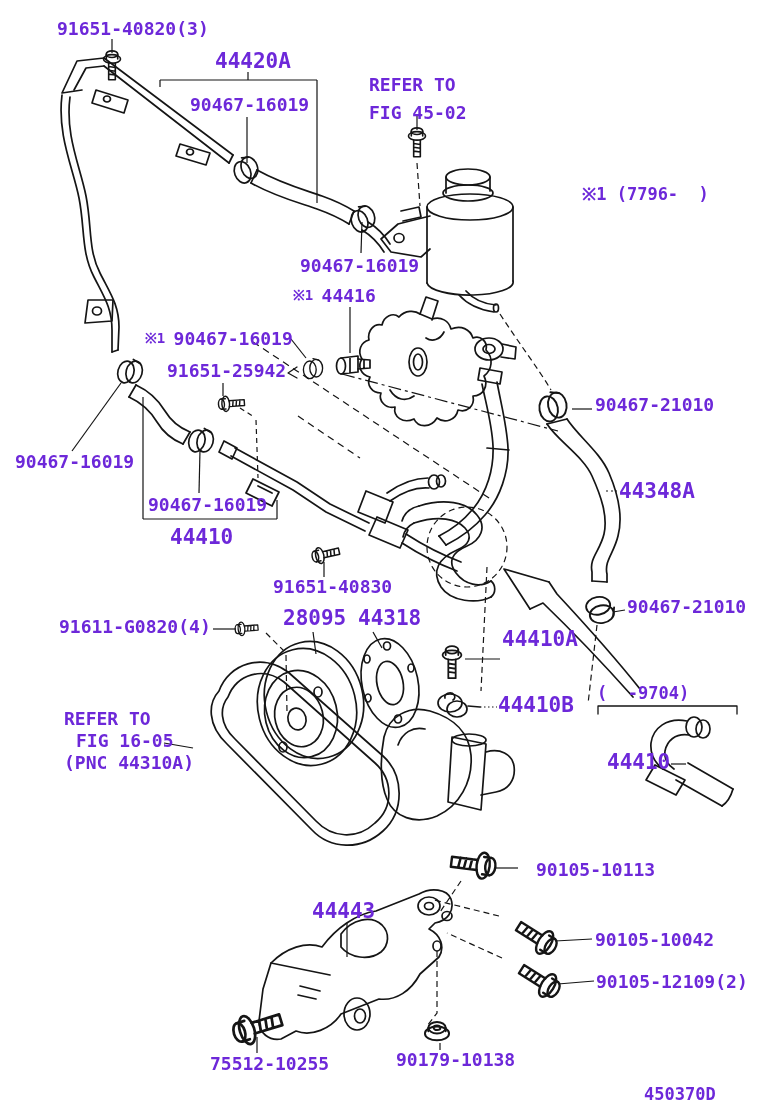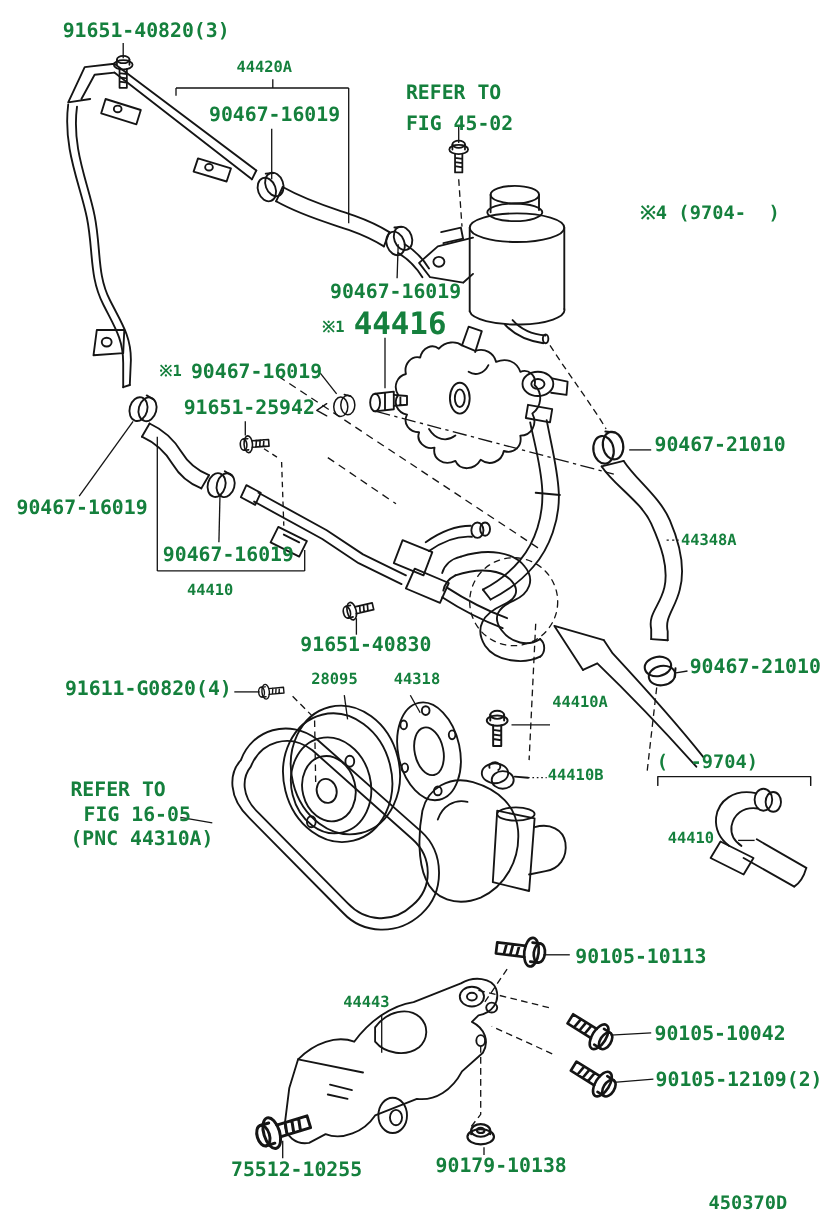--- a/index.html
+++ b/index.html
@@ -1,21 +1,21 @@
 <!DOCTYPE html>
 <html><head>
 <meta charset="utf-8">
 <style>
   html,body{margin:0;padding:0;background:#ffffff;}
   #page{position:relative;width:760px;height:1112px;background:#ffffff;overflow:hidden;
         font-family:"DejaVu Sans Mono","Liberation Mono",monospace;}
   svg{position:absolute;left:0;top:0;}
-  .lbl{position:absolute;font-weight:bold;font-size:18px;line-height:20px;color:#15803d;
+  .lbl{position:absolute;font-weight:bold;font-size:18px;line-height:20px;color:#6d28d9;
        white-space:pre;letter-spacing:0;}
-  .lbl.big{font-size:14px;line-height:23px;text-align:right;}
+  .lbl.big{font-size:21px;line-height:23px;text-align:right;}
   .lbl.note{font-size:17px;}
   .lbl .star{font-size:14px;vertical-align:2px;}
 </style>
 </head>
 <body>
 
 <div id="page">
 
 <svg width="760" height="1112" viewBox="0 0 760 1112">
   <defs>
@@ -271,42 +271,42 @@
     <path d="M502,958 L447,933" stroke-dasharray="6 4"></path>
     <path d="M437,951 L437,1013 L427,1026" stroke-dasharray="6 4"></path>
   </g>
 </svg>
 
   <div class="lbl" style="left:57px;top:19px">91651-40820(3)</div>
   <div class="lbl big" style="left:215px;top:50px">44420A</div>
   <div class="lbl" style="left:190px;top:95px">90467-16019</div>
   <div class="lbl" style="left:369px;top:75px">REFER TO</div>
   <div class="lbl" style="left:369px;top:103px">FIG 45-02</div>
-  <div class="lbl note" style="left:582px;top:184px">※4 (9704-  )</div>
+  <div class="lbl note" style="left:582px;top:184px">※1 (7796-  )</div>
   <div class="lbl" style="left:300px;top:256px">90467-16019</div>
-  <div class="lbl" style="left:293px;top:285px"><span class="star">※1 </span><span class="big" style="font-size:28px">44416</span></div>
+  <div class="lbl" style="left:293px;top:285px"><span class="star">※1 </span><span class="big" style="font-size:18px">44416</span></div>
   <div class="lbl" style="left:145px;top:328px"><span class="star">※1 </span><span>90467-16019</span></div>
   <div class="lbl" style="left:167px;top:361px">91651-25942</div>
   <div class="lbl" style="left:15px;top:452px">90467-16019</div>
   <div class="lbl" style="left:148px;top:495px">90467-16019</div>
   <div class="lbl big" style="left:170px;top:526px">44410</div>
   <div class="lbl" style="left:595px;top:395px">90467-21010</div>
   <div class="lbl big" style="left:619px;top:480px">44348A</div>
   <div class="lbl" style="left:273px;top:577px">91651-40830</div>
   <div class="lbl" style="left:627px;top:597px">90467-21010</div>
   <div class="lbl" style="left:59px;top:617px">91611-G0820(4)</div>
   <div class="lbl big" style="left:283px;top:607px">28095</div>
   <div class="lbl big" style="left:358px;top:607px">44318</div>
   <div class="lbl big" style="left:502px;top:628px">44410A</div>
   <div class="lbl big" style="left:498px;top:694px">44410B</div>
   <div class="lbl note" style="left:597px;top:683px">(  -9704)</div>
   <div class="lbl" style="left:64px;top:709px">REFER TO</div>
   <div class="lbl" style="left:76px;top:731px">FIG 16-05</div>
   <div class="lbl" style="left:64px;top:753px">(PNC 44310A)</div>
   <div class="lbl big" style="left:607px;top:751px">44410</div>
-  <div class="lbl" style="left:523px;top:860px">90105-10113</div>
+  <div class="lbl" style="left:536px;top:860px">90105-10113</div>
   <div class="lbl big" style="left:312px;top:900px">44443</div>
   <div class="lbl" style="left:595px;top:930px">90105-10042</div>
   <div class="lbl" style="left:596px;top:972px">90105-12109(2)</div>
   <div class="lbl" style="left:210px;top:1054px">75512-10255</div>
   <div class="lbl" style="left:396px;top:1050px">90179-10138</div>
   <div class="lbl note" style="left:644px;top:1084px">450370D</div>
 </div>
 
 </body></html>

